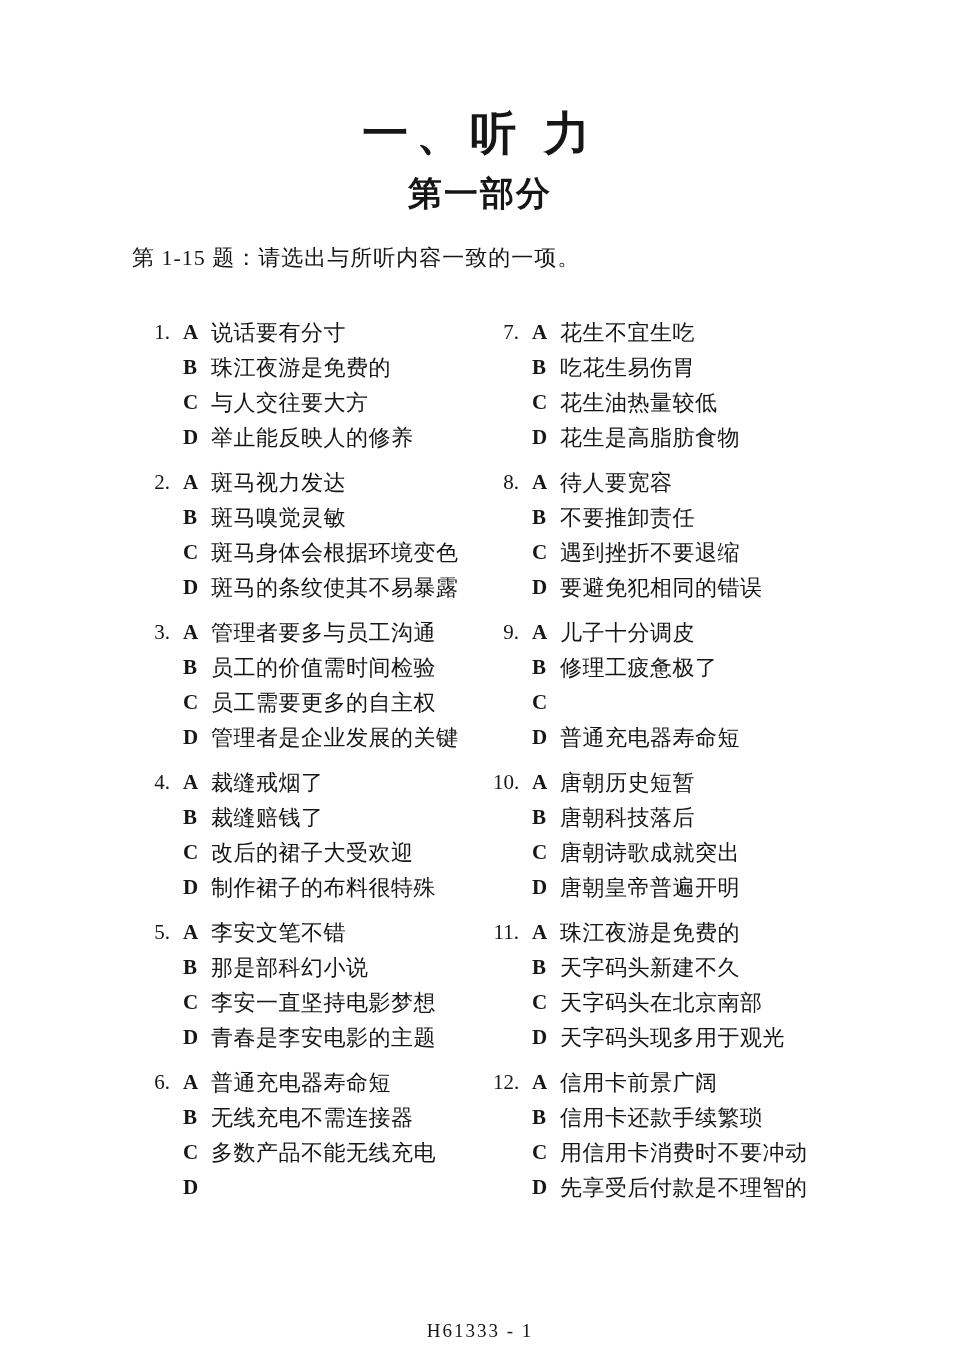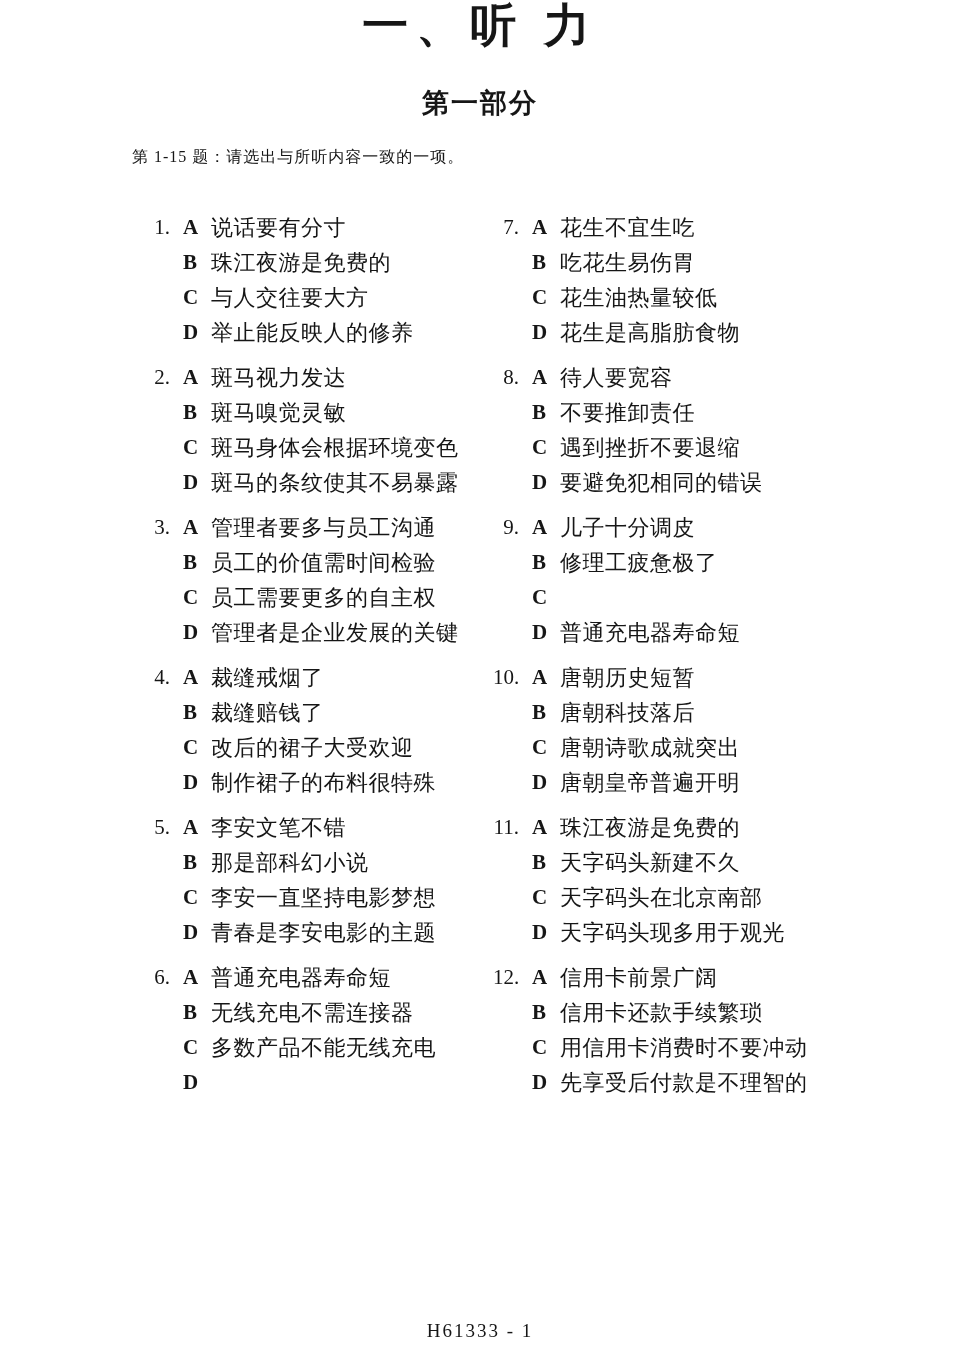--- a/index.html
+++ b/index.html
@@ -15,36 +15,37 @@
     overflow: hidden;
   }
   .page {
     position: relative;
     width: 960px;
     height: 1357px;
     background: #ffffff;
   }
   .title {
     margin: 0;
+    padding-top: 108px;
     text-align: center;
     font-size: 46px;
     font-weight: bold;
     letter-spacing: 8px;
     line-height: 1.15;
   }
   .section-title {
-    margin-top: 32px;
+    margin-top: 10px;
     text-align: center;
-    font-size: 27px;
+    font-size: 34px;
     font-weight: bold;
     letter-spacing: 2px;
   }
   .instruction {
     margin: 26px 0 0 132px;
-    font-size: 16px;
+    font-size: 22px;
     letter-spacing: 1px;
   }
   .questions {
     display: grid;
     grid-template-columns: 349px 349px;
     margin-left: 144px;
     margin-top: 42px;
     align-items: start;
   }
   .question {

